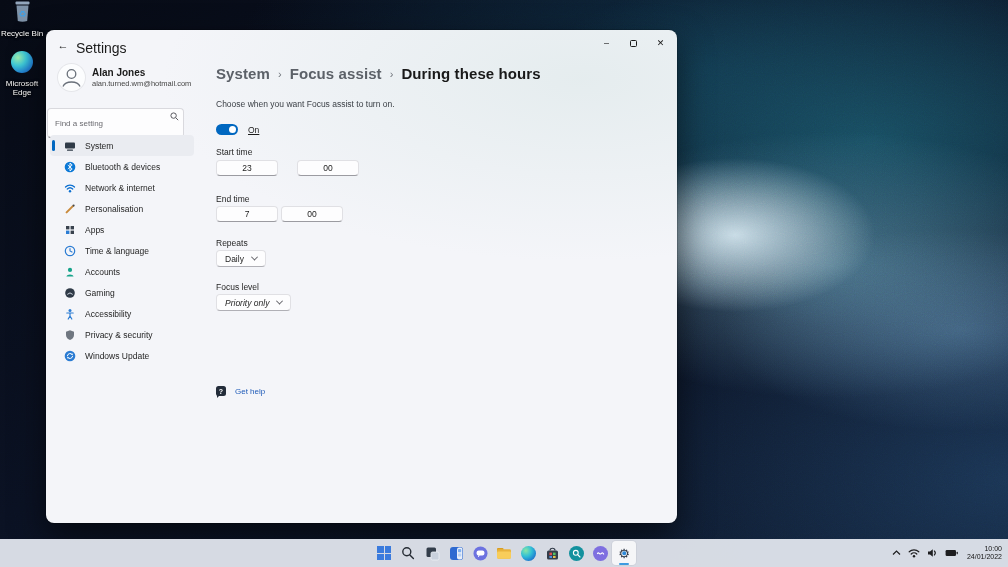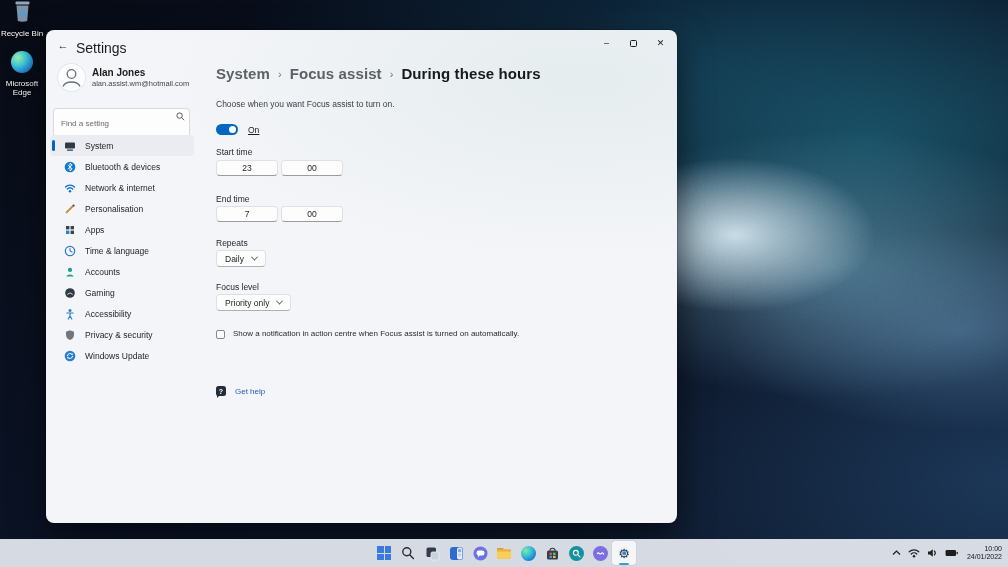--- a/index.html
+++ b/index.html
@@ -42,21 +42,21 @@
   .win-controls { position:absolute; top:3px; right:3px; display:flex; }
   .win-btn { width:27px; height:20px; display:flex; align-items:center; justify-content:center;
     color:#1b1b1b; font-size:9px; border-radius:4px; }
   .max-box { width:7px; height:7px; border:1px solid #1b1b1b; border-radius:1.5px; }
 
   .avatar { position:absolute; left:12px; top:34px; width:27px; height:27px; border-radius:50%;
     background:#fcfdfe; box-shadow:0 0 0 1px rgba(0,0,0,.06); display:flex; align-items:center; justify-content:center; }
   .profile-name { position:absolute; left:46px; top:37px; font-size:10px; font-weight:bold; }
   .profile-email { position:absolute; left:46px; top:49px; font-size:7.5px; color:#464646; }
 
-  .searchbox { position:absolute; left:7px; top:78px; width:137px; height:30px; }
+  .searchbox { position:absolute; left:1px; top:78px; width:137px; height:30px; }
   .searchbox input { width:100%; height:100%; border:1px solid #d9d9de; border-bottom-color:#85858a;
     border-radius:4px; background:#fdfdfe; font-family:"Liberation Sans",sans-serif;
     font-size:8px; padding:0 18px 0 7px; color:#1b1b1b; outline:none; }
   .searchbox input::placeholder { color:#6b6b70; }
   .searchbox .mag { position:absolute; right:5px; top:3.5px; }
 
   .nav { position:absolute; left:4px; top:105px; width:144px; }
   .nav-item { position:relative; height:21px; display:flex; align-items:center; border-radius:4px; cursor:default; }
   .nav-item.selected { background:#eaecf1; }
   .nav-accent { position:absolute; left:2px; top:5px; width:3px; height:11px; border-radius:2px; background:#0067c0; }
@@ -171,21 +171,21 @@
       </div>
     </div>
 
     <div class="avatar">
       <svg width="27" height="27" viewBox="0 0 27 27">
         <circle cx="13.5" cy="10" r="4.3" fill="none" stroke="#69707a" stroke-width="1.3"></circle>
         <path d="M5 22.5 C7.5 16.5 19.5 16.5 22 22.5" fill="none" stroke="#69707a" stroke-width="1.3"></path>
       </svg>
     </div>
     <div class="profile-name">Alan Jones</div>
-    <div class="profile-email">alan.assist.wm@hotmail.com</div>
+    <div class="profile-email">alan.turned.wm@hotmail.com</div>
 
     <div class="searchbox">
       <input type="text" placeholder="Find a setting" style="">
       <svg class="mag" width="9" height="9" viewBox="0 0 9 9">
         <circle cx="3.6" cy="3.6" r="2.7" fill="none" stroke="#5a5a60" stroke-width="1"></circle>
         <line x1="5.8" y1="5.8" x2="8.2" y2="8.2" stroke="#5a5a60" stroke-width="1"></line>
       </svg>
     </div>
 
     <div class="nav">
@@ -308,47 +308,43 @@
       <div class="page-desc">Choose when you want Focus assist to turn on.</div>
 
       <div class="toggle-row">
         <div class="toggle">
           <div class="knob"></div>
         </div>
         <span class="toggle-label">On</span>
       </div>
 
       <div class="field-label" style="top:117px;">Start time</div>
-      <div class="time-row" style="top:130px;">
+      <div class="time-row" style="top:130px;gap:16px;">
         <div class="time-box">23</div>
         <div class="time-box">00</div>
       </div>
 
       <div class="field-label" style="top:164px;">End time</div>
       <div class="time-row" style="top:176px;">
         <div class="time-box">7</div>
         <div class="time-box">00</div>
       </div>
 
       <div class="field-label" style="top:208px;">Repeats</div>
       <div class="dropdown" style="top:220px;">
         <span class="val">Daily</span>
         <span class="chev"></span>
       </div>
 
       <div class="field-label" style="top:252px;">Focus level</div>
-      <div class="dropdown" style="top:264px;">
+      <div class="dropdown" style="top:264px;font-style:italic;">
         <span class="val">Priority only</span>
         <span class="chev"></span>
       </div>
 
-      <div class="check-row">
-        <div class="checkbox"></div>
-        <div class="check-text">Show a notification in action centre when Focus assist is turned on automatically.</div>
-      </div>
 
       <div class="gethelp-row">
         <div class="help-badge">?</div>
         <span class="gethelp-link">Get help</span>
       </div>
 
     </div>
   </div>
 
   <div class="taskbar">

